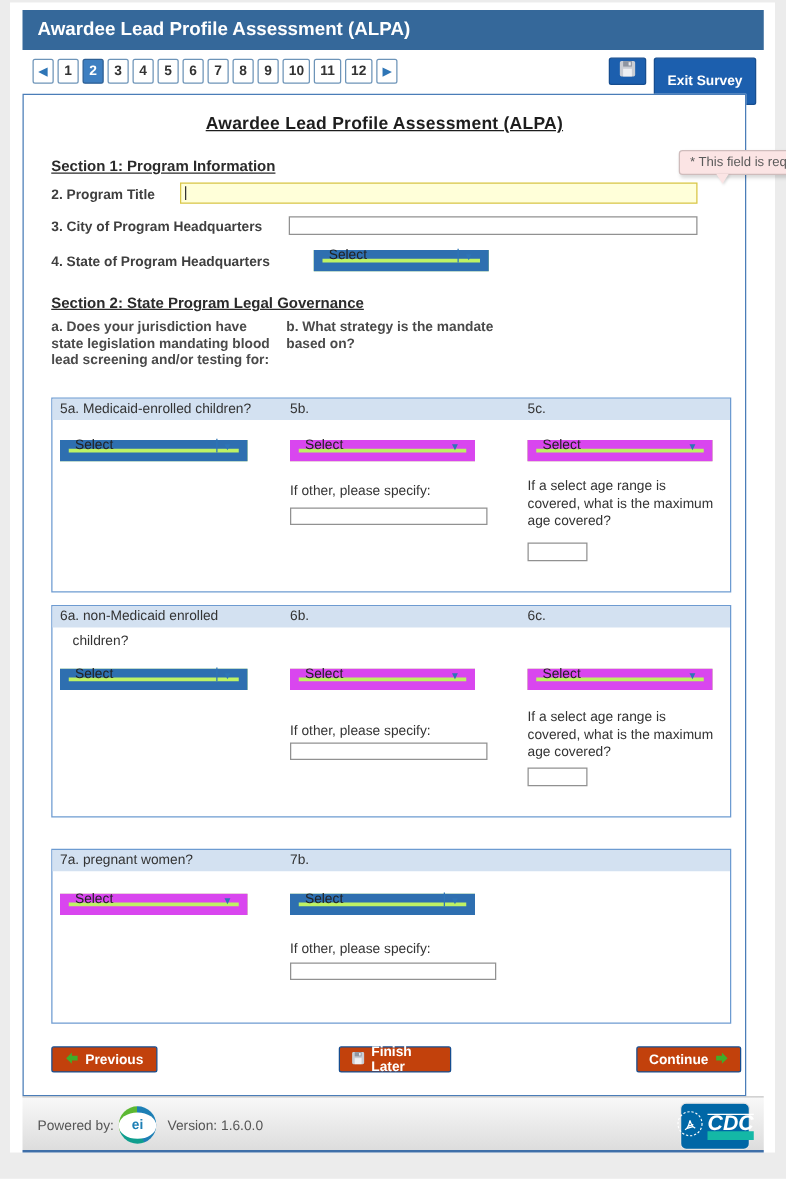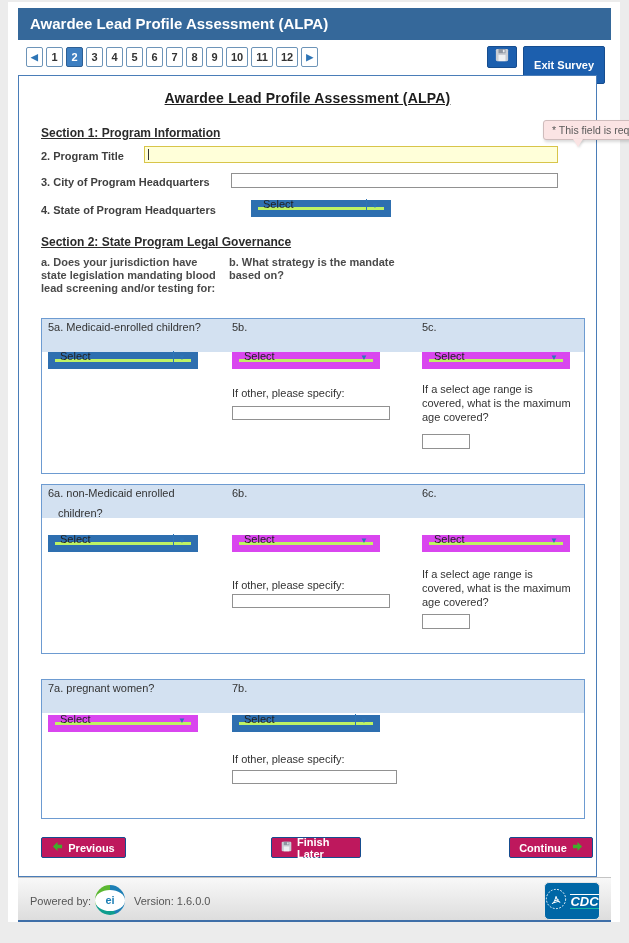--- a/index.html
+++ b/index.html
@@ -91,30 +91,30 @@
     filter: drop-shadow(1px 1px 1px rgba(0,0,0,.15));
   }
   
   .colhead { position: absolute; font-size: 11px; font-weight: bold; color: #4a4a4a; line-height: 13px; }
   
   .qblock {
     position: absolute; left: 22px; width: 544px;
     background: #fff; border: 1px solid #6d9bd1;
   }
   .qstrip {
-    position: absolute; left: 0; top: 0; width: 100%; height: 33px;
+    position: absolute; left: 0; top: 0; width: 100%; height: 17px;
     background: #d3e1f1; font-size: 11px; color: #333;
   }
   .strip-a { position: absolute; left: 6px; top: 2px; }
   .strip-b { position: absolute; left: 190px; top: 2px; }
   .strip-c { position: absolute; left: 380px; top: 2px; }
   .qnote { position: absolute; font-size: 11px; color: #333; line-height: 14px; }
   
   .action-btn {
-    position: absolute; height: 21px; background: #be185d; border: 1px solid #164d8f;
+    position: absolute; height: 21px; background: #c2410c; border: 1px solid #164d8f;
     border-radius: 2px; color: #fff; font-size: 11px; font-weight: bold;
     display: flex; align-items: center; justify-content: center; gap: 5px;
     padding: 0 9px; cursor: pointer;
   }
   
   .footer {
     position: absolute; left: 18px; top: 877px; width: 593px; height: 45px;
     background: linear-gradient(#f8f8f8, #dddddd);
     border-top: 1px solid #c4c4c4; border-bottom: 2px solid #3f6fa8;
   }
@@ -128,22 +128,22 @@
     width: 40px; height: 21px; border-radius: 50%; background: #fff;
     display: flex; align-items: center; justify-content: center;
     font-size: 11px; font-weight: bold; color: #1d7fb5;
   }
   .version { position: absolute; left: 116px; top: 17px; font-size: 11px; color: #555; }
   .cdc-box {
     position: absolute; right: 11px; top: 4px; width: 56px; height: 38px;
     background: #0067a6; border-radius: 5px; border: 1px solid #e6e6e6;
     display: flex; align-items: center; justify-content: center; gap: 3px;
   }
-  .cdc-text { color: #fff; font-size: 13px; font-weight: bold; font-style: italic;
-    border-top: 1px solid #fff; border-bottom: 1px solid #14b8a6; line-height: 13px; }
+  .cdc-text { color: #fff; font-size: 17px; font-weight: bold; font-style: italic;
+    border-top: 1px solid #fff; border-bottom: 7px solid #14b8a6; line-height: 13px; }
 </style>
 </head>
 <body>
 
 <div class="page-panel"></div>
 
 <div class="titlebar">
   <span>Awardee Lead Profile Assessment (ALPA)</span>
 </div>
 

